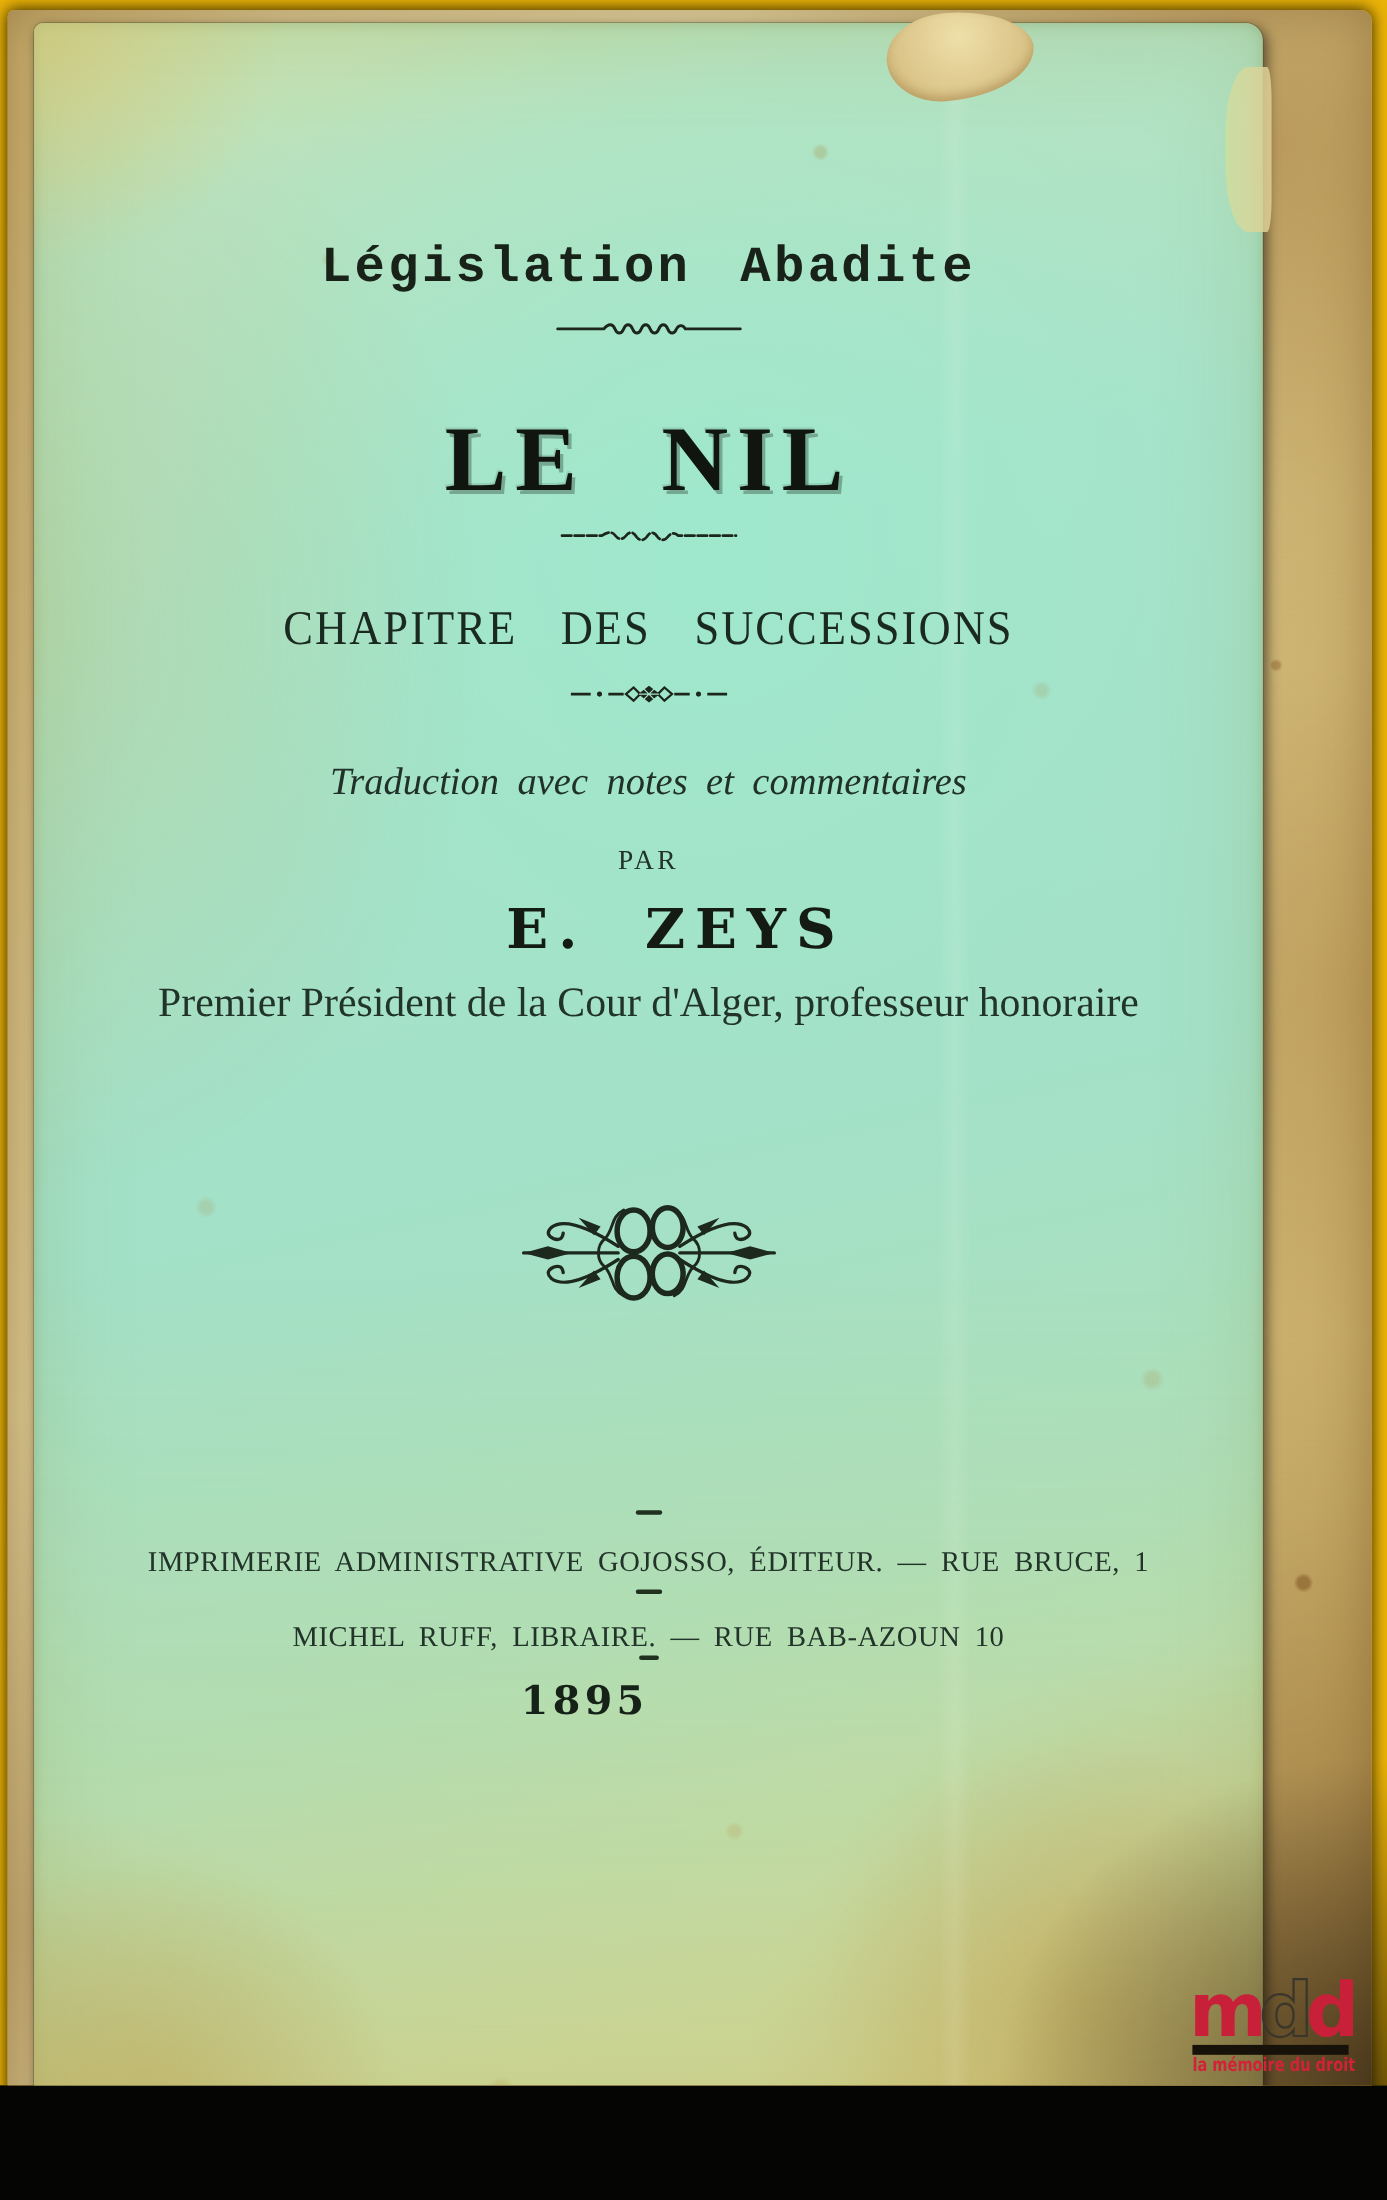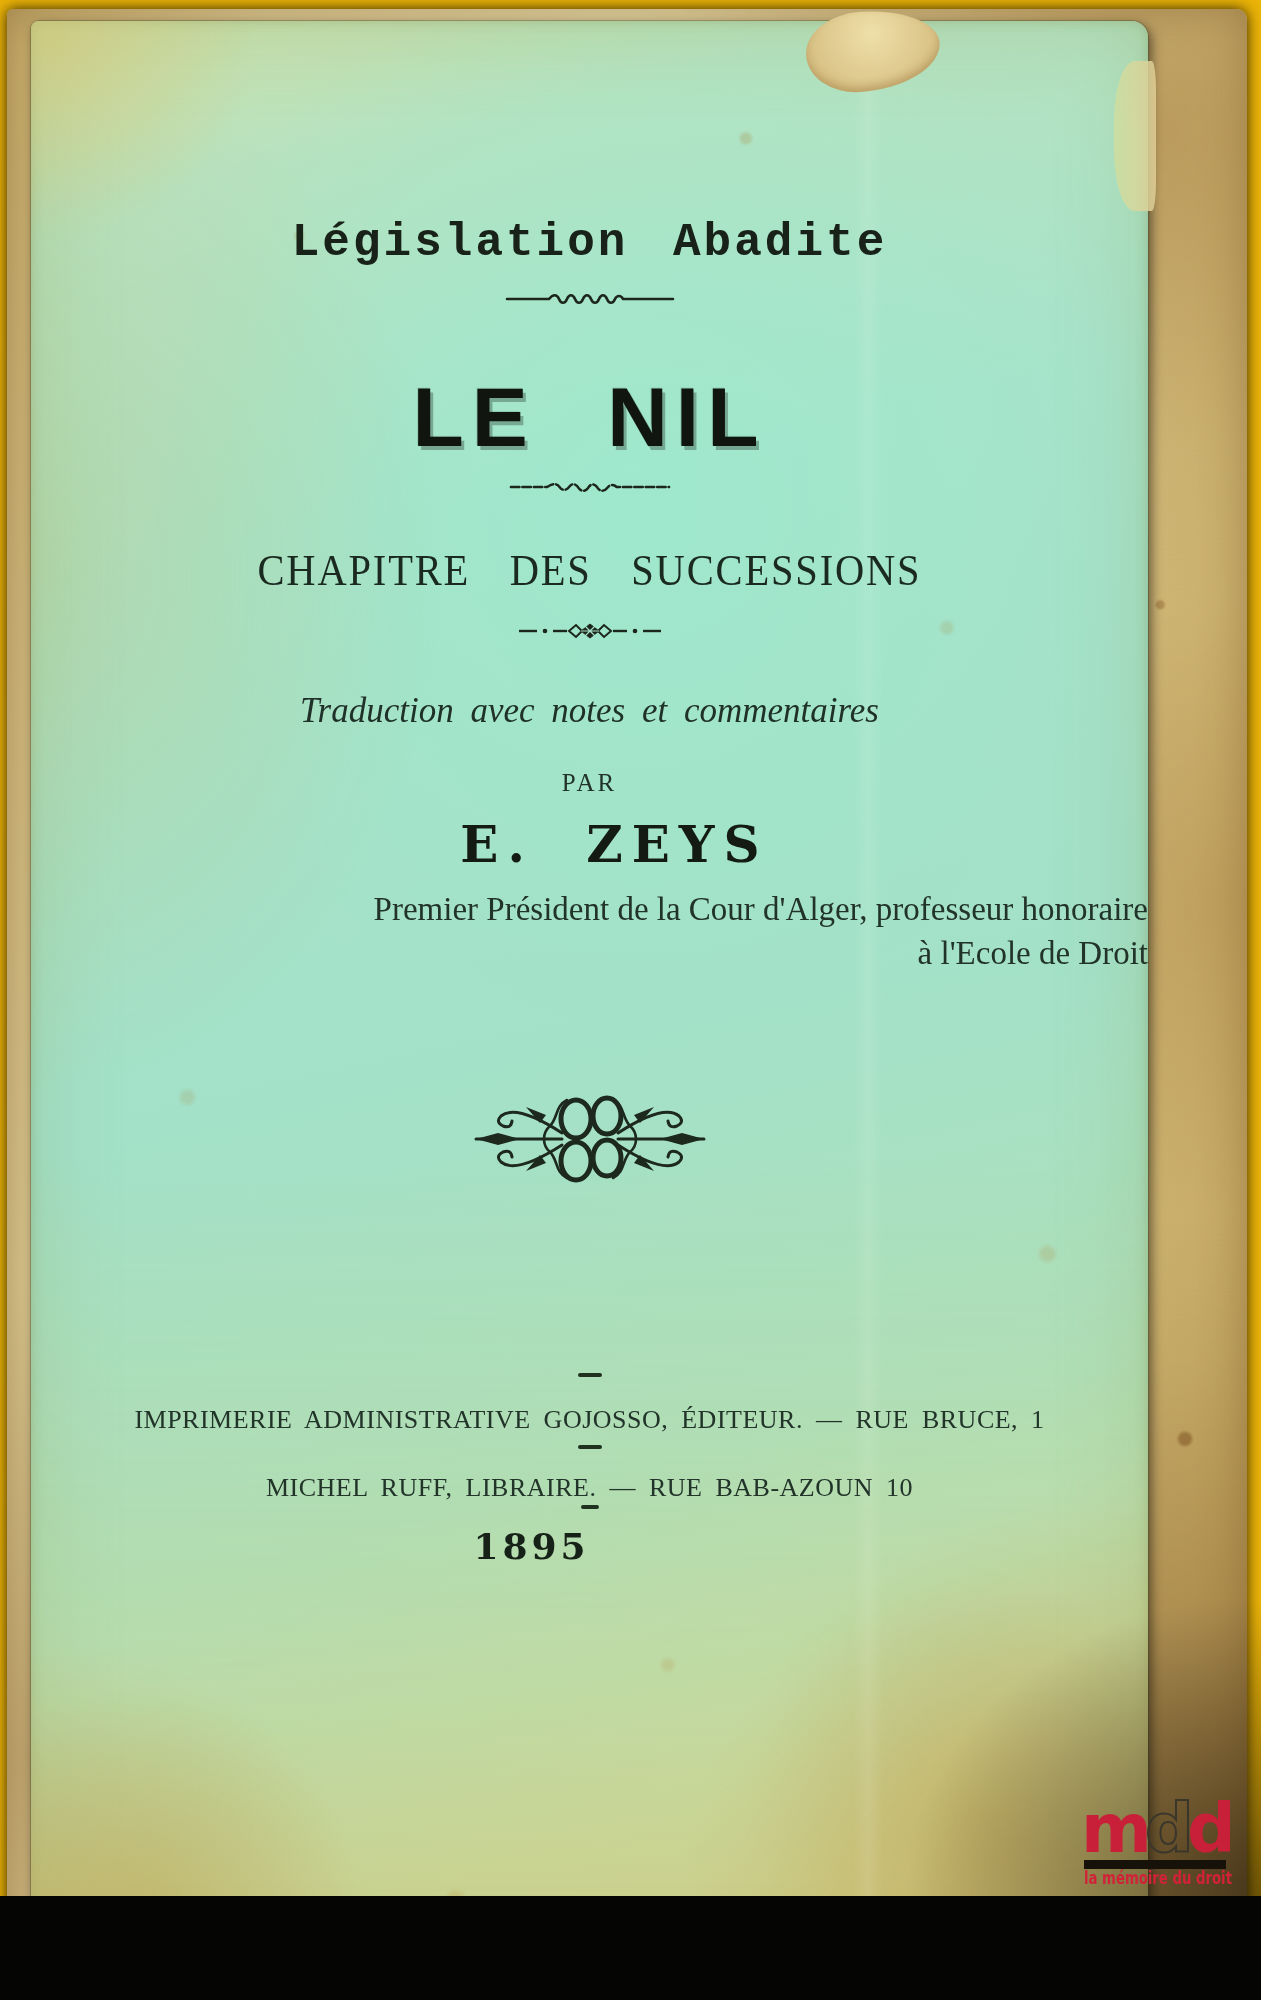--- a/index.html
+++ b/index.html
@@ -80,36 +80,36 @@
   
   .print{position:absolute;inset:0;color:#1c291f;text-align:center;}
   .line{position:absolute;left:0;width:100%;}
   .series-title{
     top:196px;font-family:"Liberation Mono", monospace;font-weight:bold;
     font-size:46px;letter-spacing:3px;word-spacing:14px;color:#182218;
   }
   .rule1{top:270px;}
   .rule2{top:458px;}
   .book-title{
-    top:348px;font-family:Liberation Sans, sans-serif;font-weight:bold;
+    top:348px;font-family:Liberation Serif, serif;font-weight:bold;
     font-size:84px;letter-spacing:8px;word-spacing:40px;color:#10160f;
     text-shadow:3px 4px 0 rgba(16,22,15,.30), -1px -1px 0 rgba(16,22,15,.12);
   }
   .subtitle{
     top:524px;font-size:44px;letter-spacing:2px;word-spacing:30px;color:#1b2a20;
     transform:scaleX(.92);transform-origin:50% 50%;
   }
   .orn-dash{top:600px;}
   .translation{top:670px;font-style:italic;font-size:35px;word-spacing:8px;color:#20312a;}
   .byline{top:748px;font-size:25px;letter-spacing:3px;color:#22332a;}
   .author{
     top:794px;font-family:"DejaVu Serif", serif;font-weight:bold;
     font-size:50px;letter-spacing:9px;word-spacing:26px;color:#131b13;padding-left:25px;
   }
-  .credentials{top:866px;font-size:33px;line-height:1.34;color:#22332a;text-align:right;}
+  .credentials{top:866px;font-size:38px;line-height:1.34;color:#22332a;}
   .fleuron{top:1068px;}
   .imprint-city{top:1279px;font-size:39px;letter-spacing:1px;color:#1e2f24;}
   .dash{position:absolute;left:50%;width:24px;height:4px;margin-left:-12px;
         background:#21311f;border-radius:2px;}
   .dash-a{top:1352px;}
   .dash-b{top:1424px;}
   .dash-c{top:1484px;width:18px;margin-left:-9px;}
   .publisher{top:1384px;font-size:26px;letter-spacing:.5px;word-spacing:6px;color:#22342a;}
   .bookseller{top:1452px;font-size:26px;letter-spacing:.5px;word-spacing:6px;color:#22342a;}
   .year{top:1504px;font-family:"DejaVu Serif", serif;font-weight:bold;
@@ -175,21 +175,20 @@
       </div>
 
       <div class="line byline">PAR</div>
 
       <div class="line translation">Traduction avec notes et commentaires</div>
 
       <div class="line author">E. ZEYS</div>
 
       <div class="line credentials">
         <div>Premier Président de la Cour d'Alger, professeur honoraire</div>
-        <div>à l'Ecole de Droit</div>
       </div>
 
       <div class="line fleuron ornament">
         <svg width="240" height="100" viewBox="0 0 240 100">
           <g id="flo" stroke="#1d291d" fill="none" stroke-linecap="round">
             <path d="M92 50 C70 50 40 50 6 50" stroke-width="3"></path>
             <path d="M50 50 L28 44 L6 50 L28 56 Z" fill="#1d291d" stroke="none"></path>
             <path d="M92 44 C64 26 42 18 31 27 Q25 33 33 37 Q41 40 42 32" stroke-width="3"></path>
             <path d="M92 56 C64 74 42 82 31 73 Q25 67 33 63 Q41 60 42 68" stroke-width="3"></path>
             <path d="M70 34 L56 18 L76 26 Z" fill="#1d291d" stroke="none"></path>

